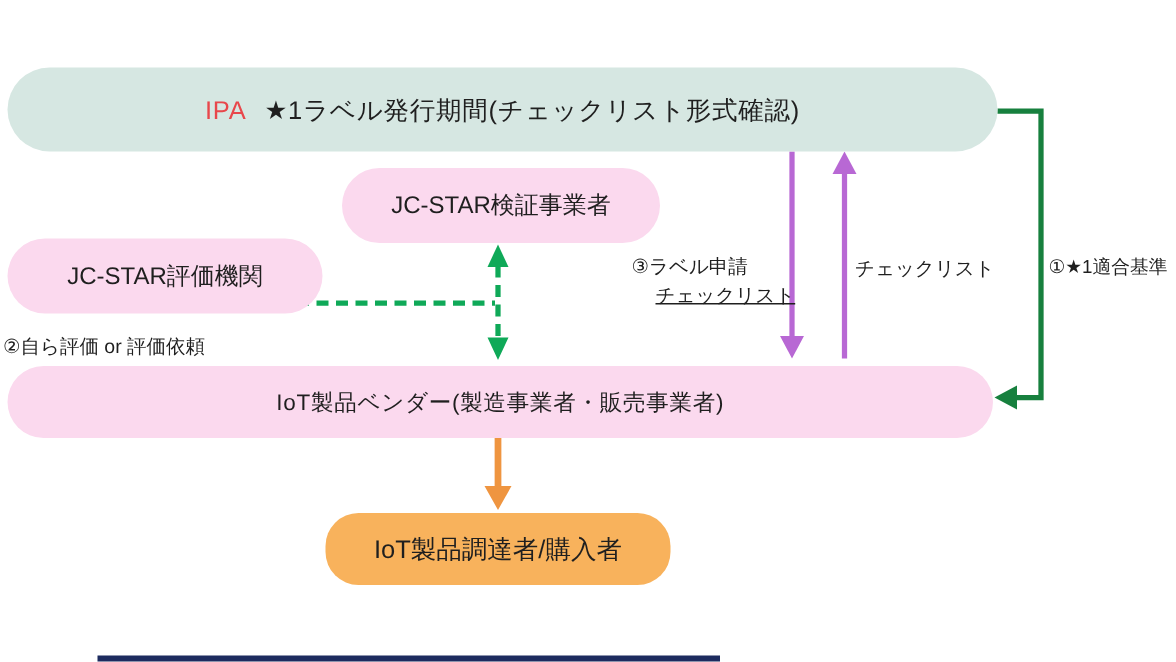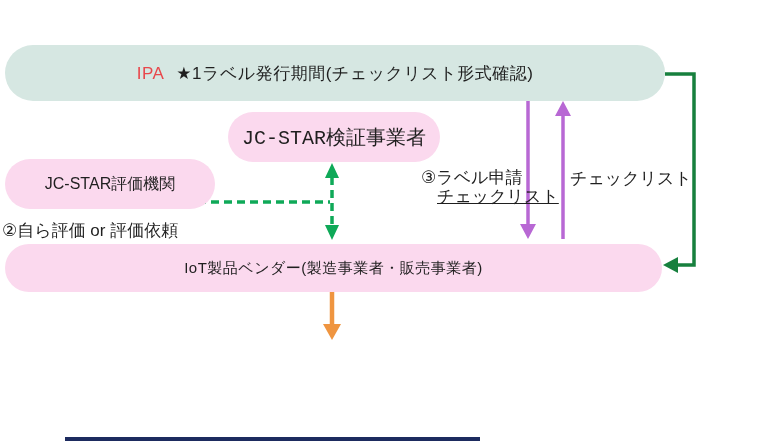--- a/index.html
+++ b/index.html
@@ -17,32 +17,32 @@
     left:5px;top:45px;width:660px;height:56px;border-radius:28px;
     background:var(--teal-box,#d6e7e2);font-size:17px;letter-spacing:0.5px;
   }
   .node-ipa .org{color:var(--red-accent,#e8474b);margin-right:12px;}
   .node-eval{
     left:5px;top:112px;width:210px;height:50px;border-radius:25px;
     background:var(--pink-box,#fbd9ee);font-size:16px;margin-top:47px;
   }
   .node-verify{
     left:228px;top:112px;width:212px;height:50px;border-radius:25px;
-    background:var(--pink-box,#fbd9ee);font-size:20px;font-family:Liberation Mono, monospace;
+    background:var(--pink-box,#fbd9ee);font-size:16px;
   }
   .node-vendor{
     left:5px;top:244px;width:657px;height:48px;border-radius:24px;
     background:var(--pink-box,#fbd9ee);font-size:15px;letter-spacing:0.5px;
   }
   .node-procurer{
     left:217px;top:342px;width:230px;height:48px;border-radius:22px;
     background:var(--orange-box,#f8b25c);font-size:17px;
   }
   .edge-label{
-    position:absolute;font-size:17px;line-height:19px;white-space:nowrap;
+    position:absolute;font-size:13px;line-height:19px;white-space:nowrap;
     color:var(--text,#1f1f1f);
   }
   .lbl-1{left:699px;top:169px;font-size:12.5px;}
   .lbl-2{left:2px;top:221px;}
   .lbl-3{left:421px;top:168px;}
   .lbl-3 .line2{padding-left:16px;text-decoration:underline;}
   .lbl-4{left:570px;top:169px;}
   .lbl-5{left:338px;top:305px;}
   .lbl-opt{left:172px;top:186px;}
   svg.connectors{position:absolute;left:0;top:0;pointer-events:none;}
@@ -98,21 +98,25 @@
   </div>
 
   <div class="node node-verify">
     <span>JC-STAR検証事業者</span>
   </div>
 
   <div class="node node-vendor">
     <span>IoT製品ベンダー(製造事業者・販売事業者)</span>
   </div>
 
+  <div class="node node-procurer">
+    <span>IoT製品調達者/購入者</span>
+  </div>
 
+  <div class="edge-label lbl-1">①★1適合基準</div>
 
   <div class="edge-label lbl-2">②自ら評価 or 評価依頼</div>
 
   <div class="edge-label lbl-3">
     <div>③ラベル申請</div>
     <div class="line2">チェックリスト</div>
   </div>
 
   <div class="edge-label lbl-4">チェックリスト</div>
 

